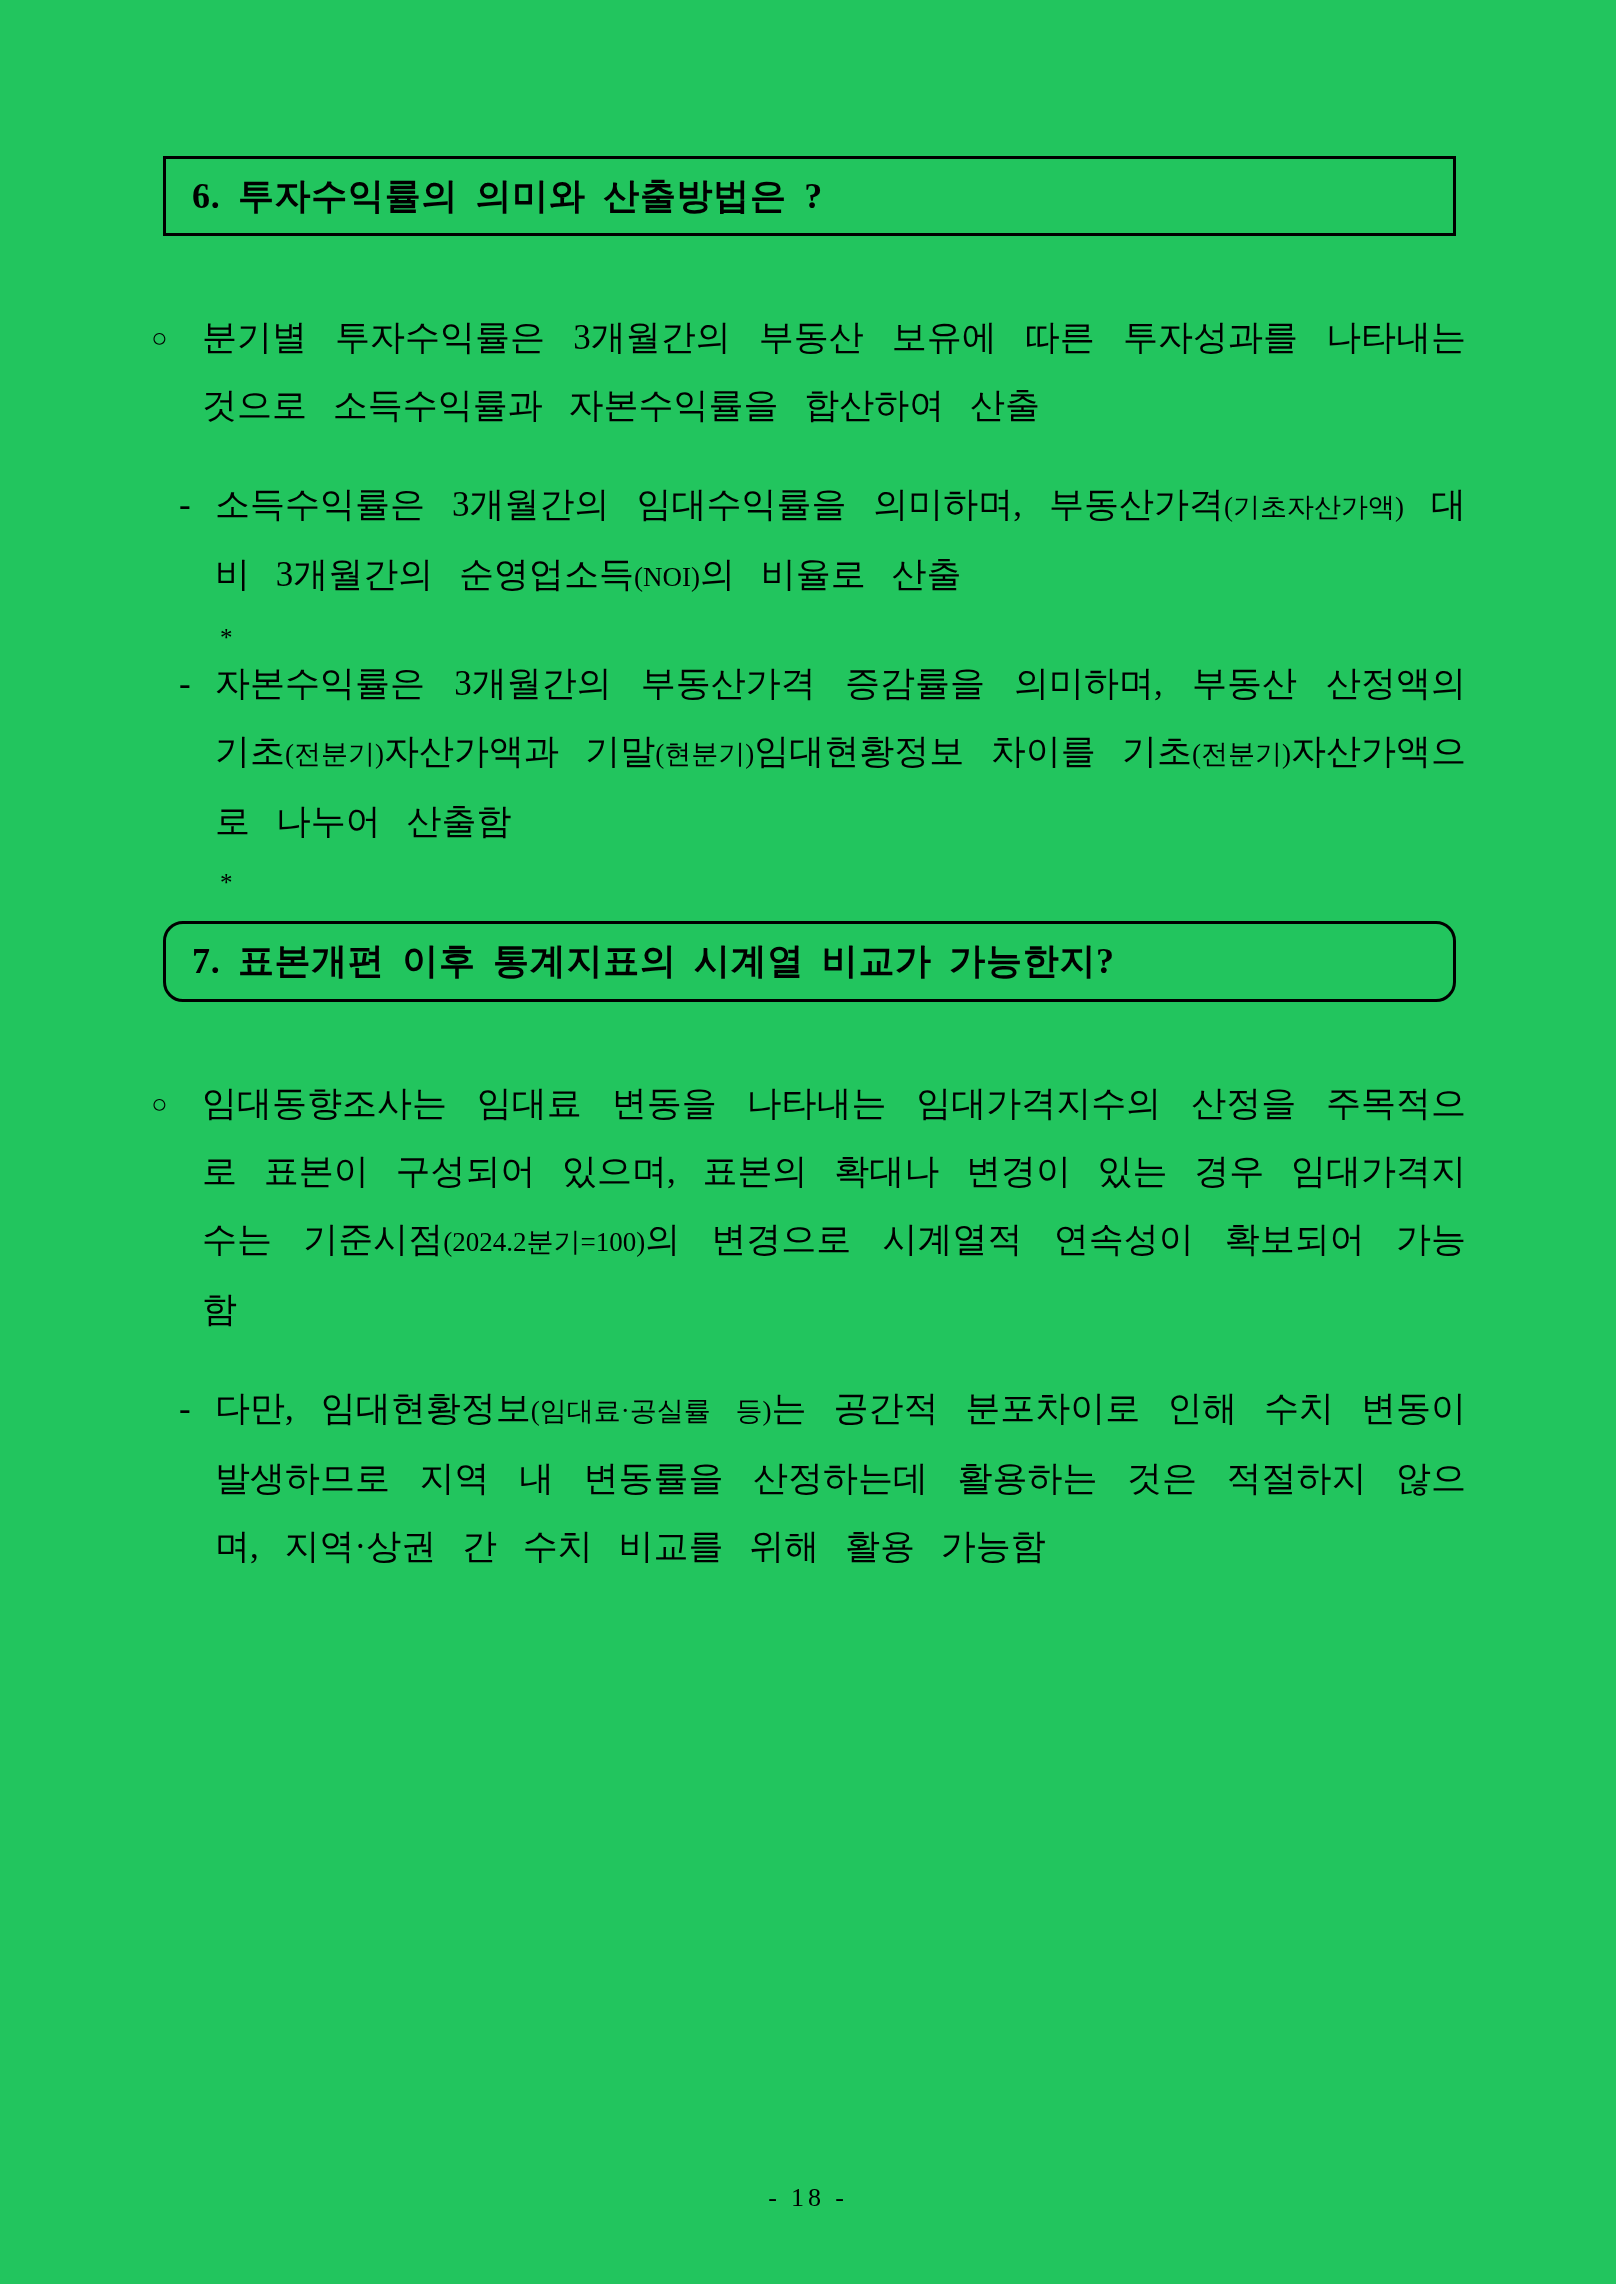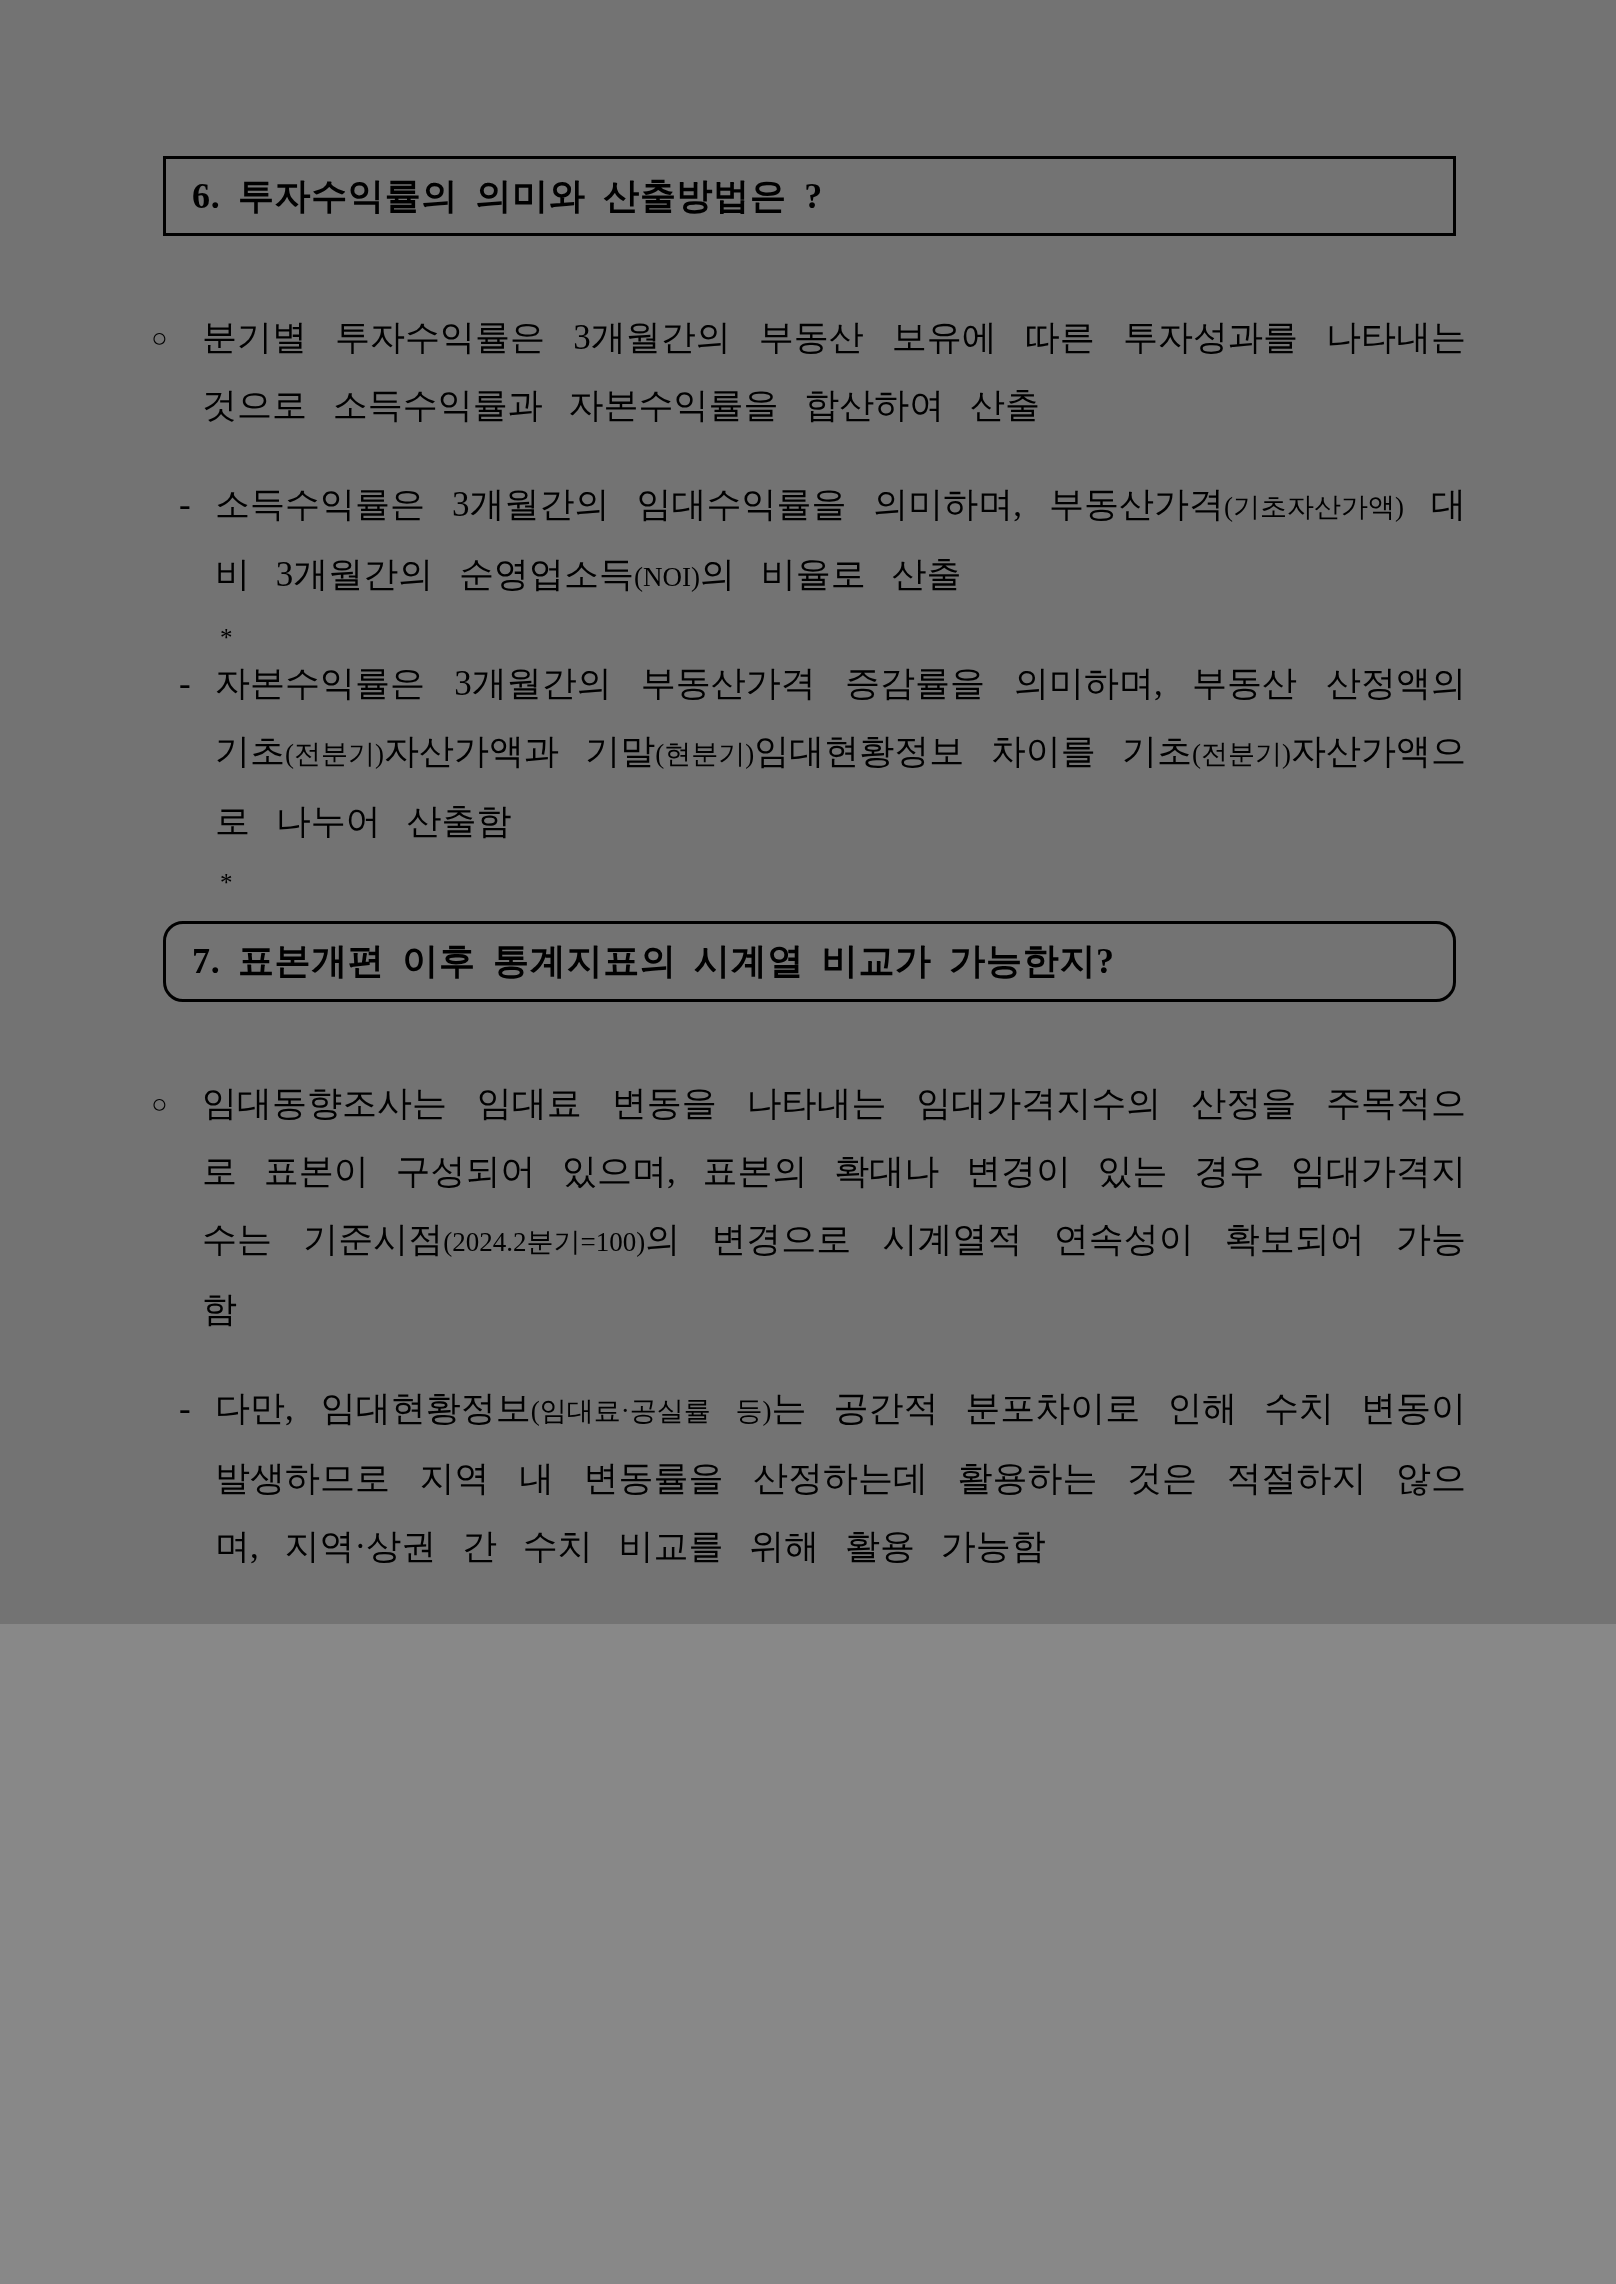--- a/index.html
+++ b/index.html
@@ -1,20 +1,20 @@
 <!DOCTYPE html>
 <html style="font-size:10.4px"><head>
 <meta charset="utf-8">
 <style>
   html, body { margin: 0; padding: 0; background: #888; }
   .page {
     width: 1616px;
-    height: 1624px;
+    height: 2284px;
     margin: 0 auto;
-    background: #737373;
+    background: #22c55e;
     color: #000000;
     font-family: "Liberation Serif", "DejaVu Serif", serif;
     box-sizing: border-box;
     padding: 156px 150px 0 150px;
     position: relative;
     overflow: hidden;
   }
   .qbox {
     border: 3.3px solid #000;
     margin: 0 10.4px 68px 13px;
@@ -118,14 +118,15 @@
       <span class="marker">○</span>
       <span class="text"><span>임대동향조사는 임대료 변동을 나타내는 임대가격지수의 산정을 주목적으로 표본이 구성되어 있으며, 표본의 확대나 변경이 있는 경우 </span><span class="sg-b">임대가격지수는 기준시점</span><span class="sg-s">(2024.2분기=100)</span><span class="sg-b">의 변경으로 시계열적 연속성이 확보되어 가능함</span></span>
     </div>
 
     <div class="item dash">
       <span class="marker">-</span>
       <span class="text"><span>다만, </span><span class="sg-b">임대현황정보</span><span class="sg-b sg-s">(임대료·공실률 등)</span><span class="sg-b">는</span><span> 공간적 분포차이로 인해 수치 변동이 발생하므로 지역 내 변동률을 산정하는데 활용하는 것은 적절하지 않으며, </span><span class="sg-b">지역·상권 간 수치 비교를 위해 활용 가능함</span></span>
     </div>
   </section>
 
+  <div class="footer">- 18 -</div>
 </div>
 
 
 </body></html>

